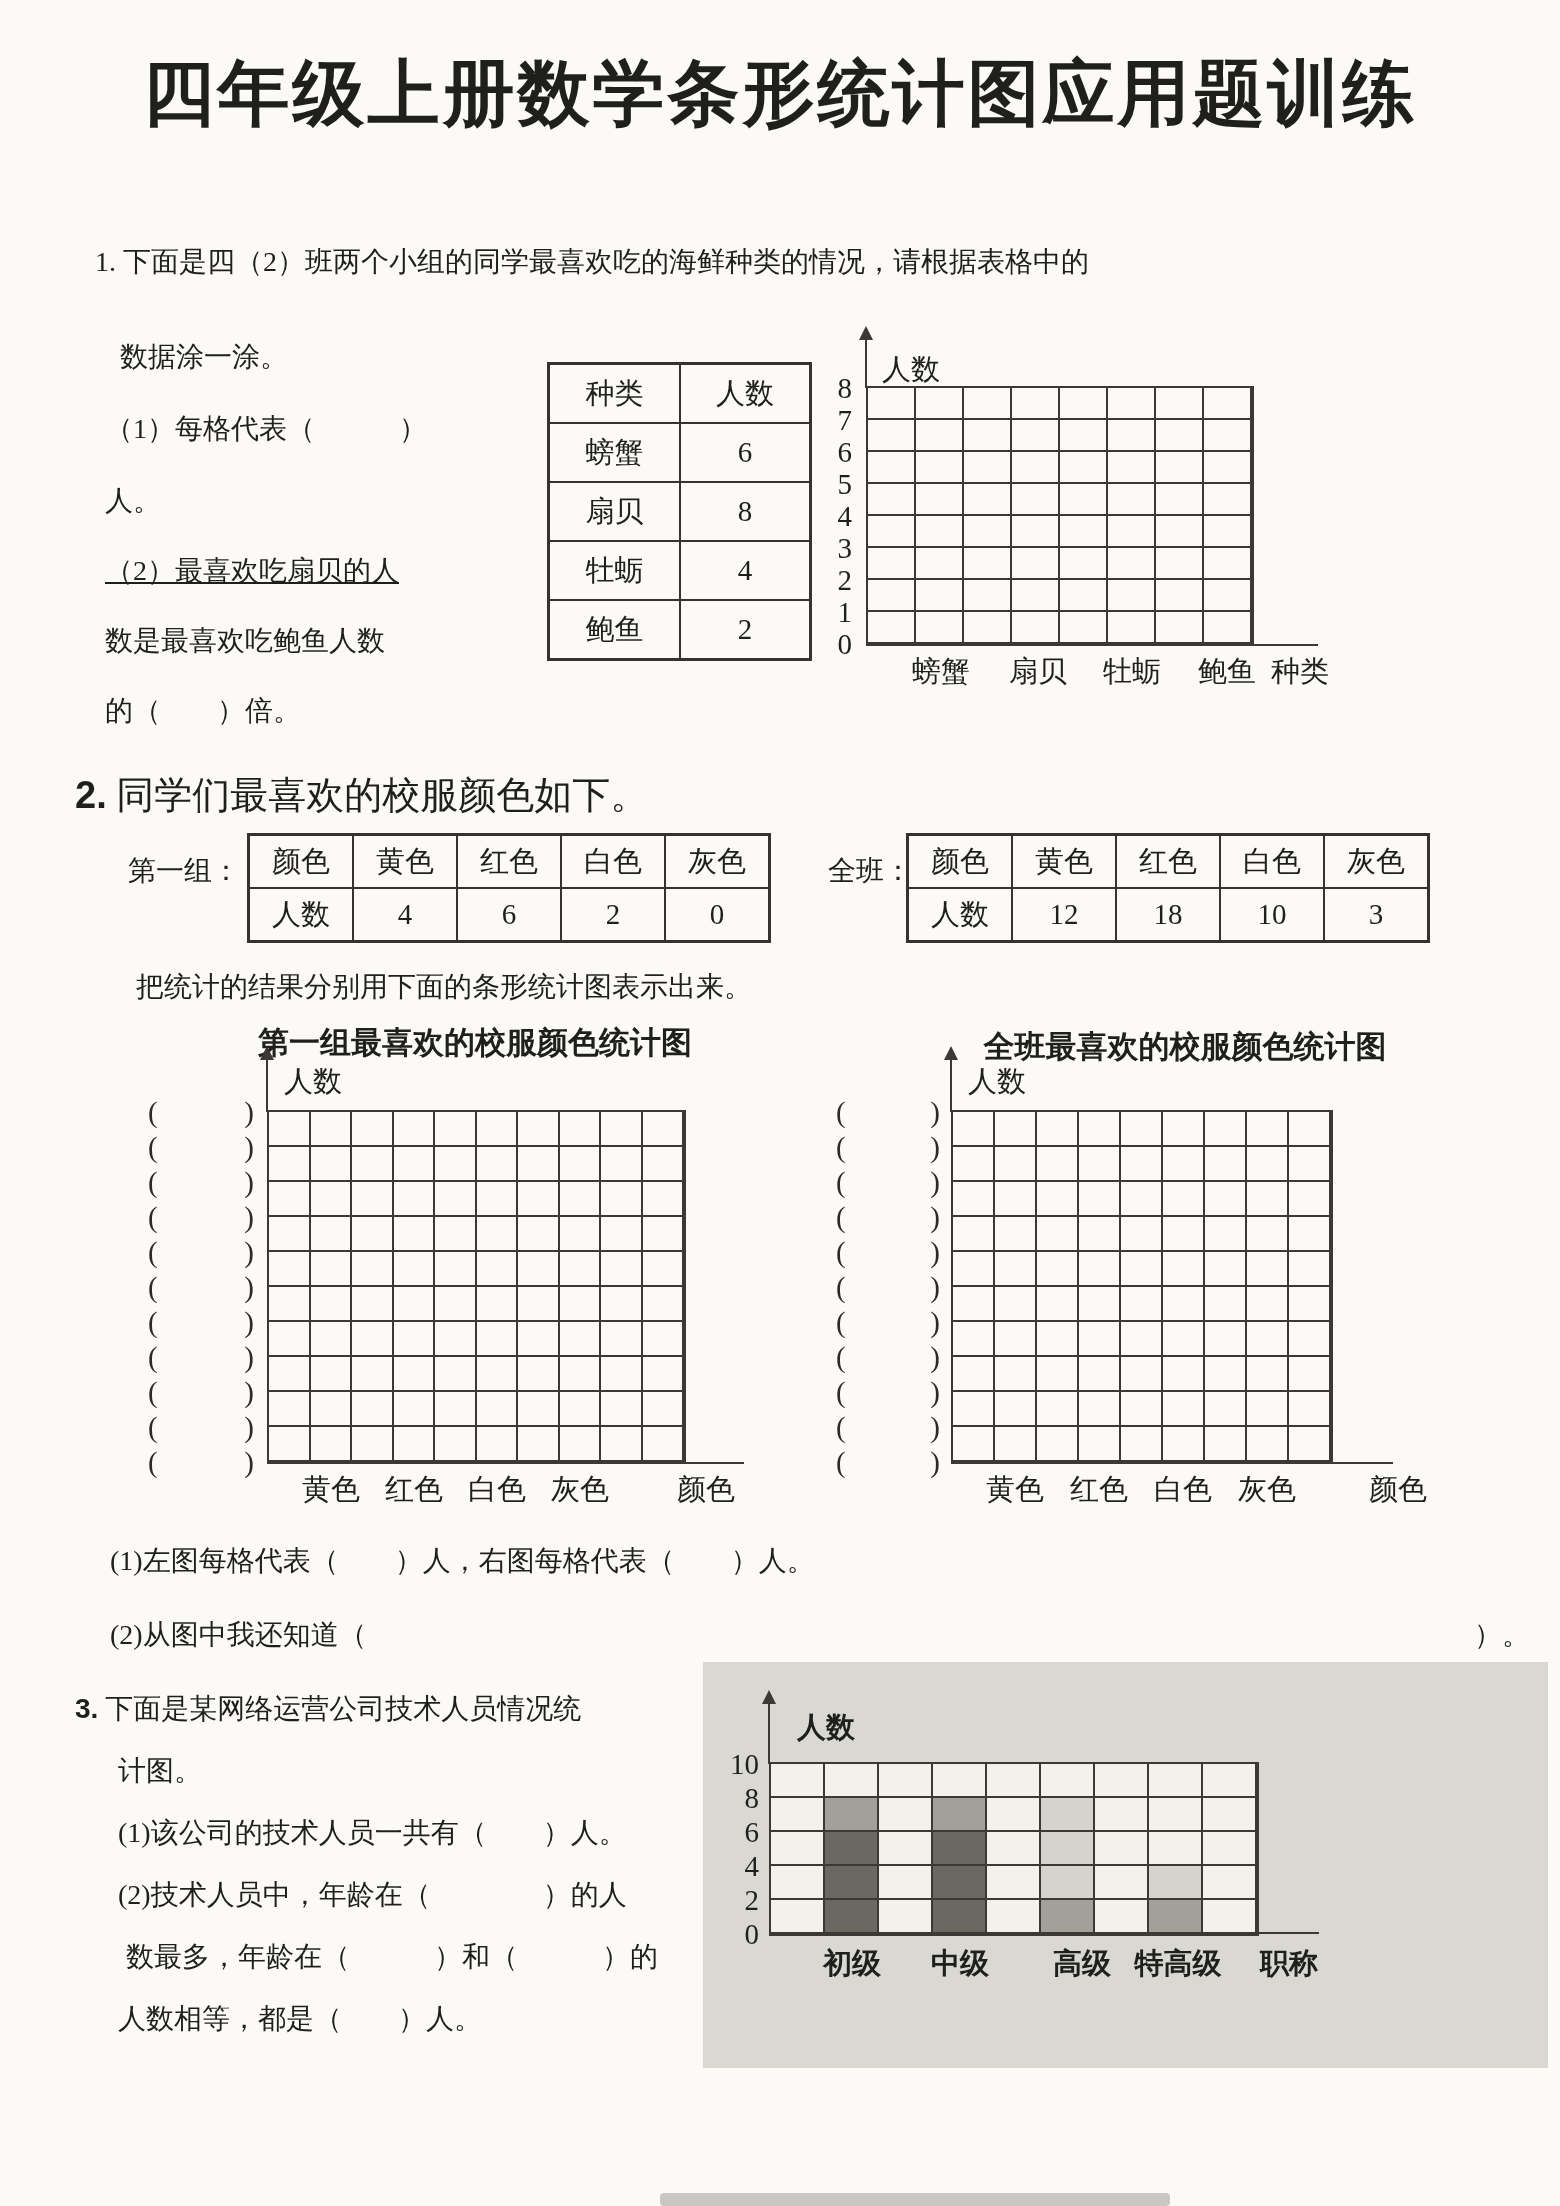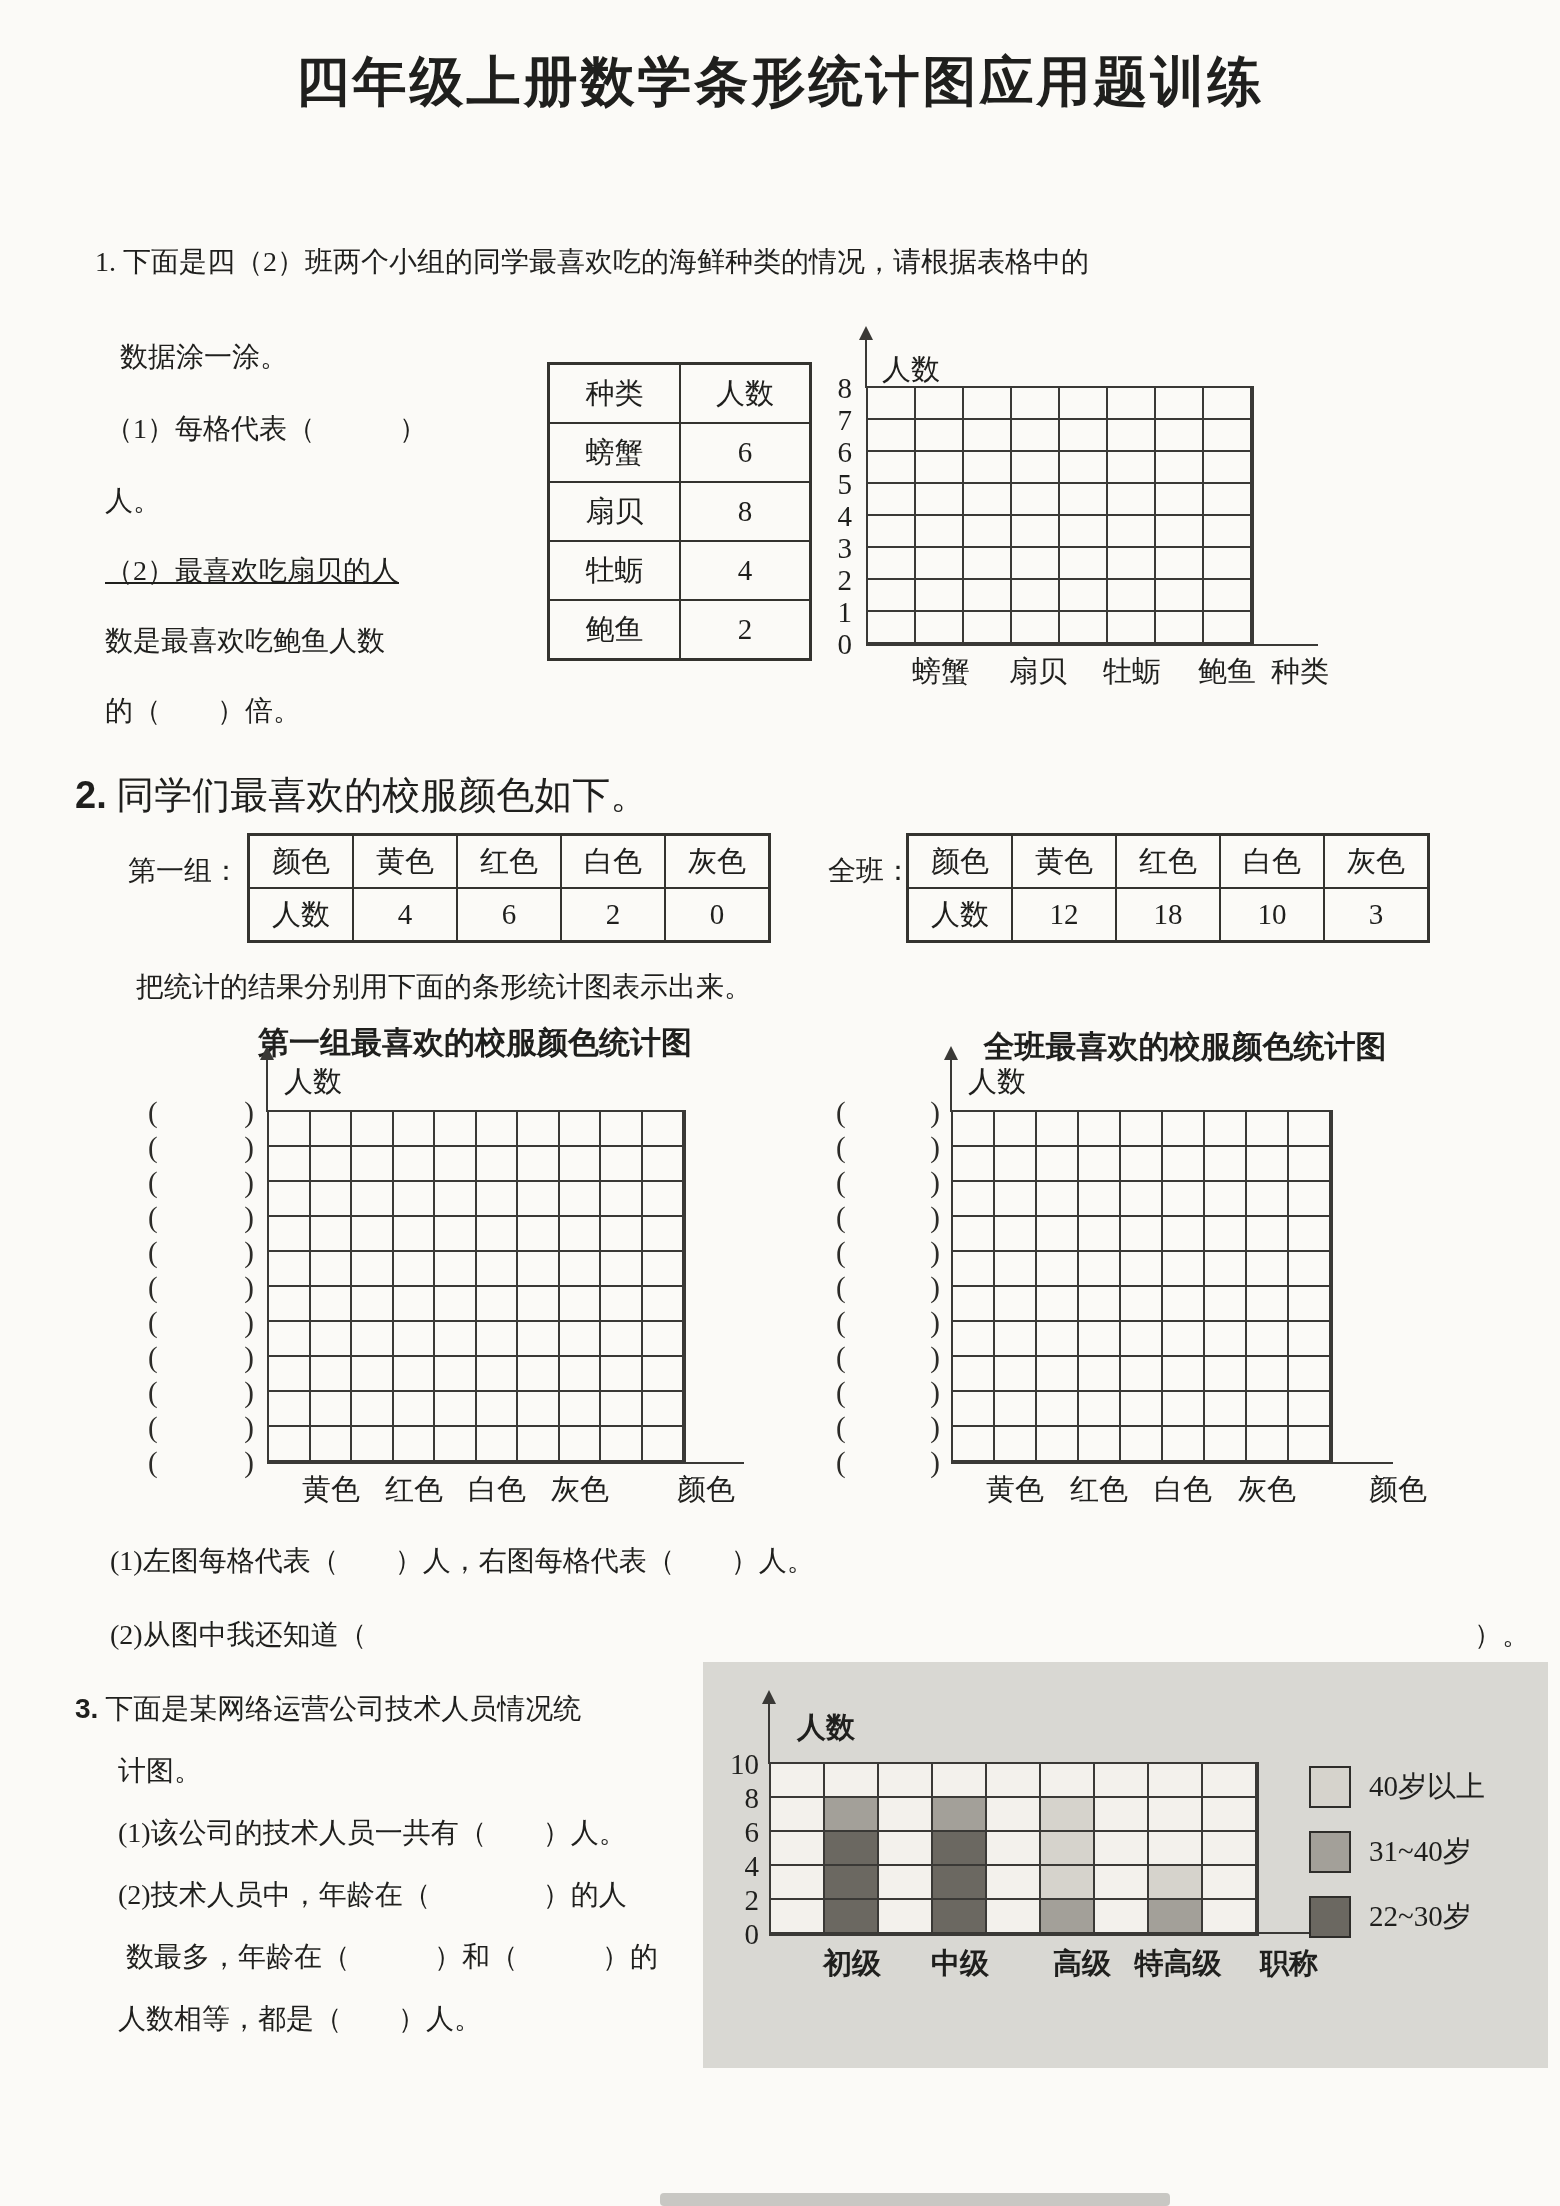--- a/index.html
+++ b/index.html
@@ -1,20 +1,20 @@
 <!DOCTYPE html>
 <html><head>
 <meta charset="utf-8">
 <style>
   html,body{margin:0;padding:0;}
   body{position:relative;width:1560px;height:2206px;background:#fbfaf7;color:#1f1f1d;
        font-family:"Liberation Serif","DejaVu Serif",serif;overflow:hidden;}
   .abs{position:absolute;}
   .sans{font-family:"Liberation Sans","DejaVu Sans",sans-serif;}
-  .title{left:0;right:0;top:46px;text-align:center;font-size:54px;font-weight:900;letter-spacing:3px;
+  .title{left:0;right:0;top:46px;text-align:center;font-size:72px;font-weight:900;letter-spacing:3px;
          font-family:"Liberation Sans","DejaVu Sans",sans-serif;}
   .bodytext{font-size:28px;line-height:1.35;white-space:nowrap;}
   .qnum{font-weight:bold;font-family:"Liberation Sans","DejaVu Sans",sans-serif;}
   
   table.wtable{position:absolute;border-collapse:collapse;text-align:center;font-size:29px;
                border:3px solid #34332f;background:transparent;}
   table.wtable td{border:2px solid #34332f;padding:0;}
   
   .grid{position:absolute;box-sizing:border-box;border:2px solid #3a3936;
         background-image:
@@ -310,29 +310,15 @@
       <div style="position: absolute; left: 378px; top: 136px; width: 54px; height: 34px; background: rgb(163, 160, 153);"></div>
       <div style="position: absolute; left: 378px; top: 102px; width: 54px; height: 34px; background: rgb(214, 211, 204);"></div>
     </div>
   <div class="gridlines" style="left:68px;top:102px;width:486px;height:170px;--cw:54px;--ch:34px;"></div>
   <div class="hline" style="left:556px;top:270px;width:60px;"></div>
   <span class="xlab sans" style="left:149px;top:282px;font-weight:bold;">初级</span>
   <span class="xlab sans" style="left:257px;top:282px;font-weight:bold;">中级</span>
   <span class="xlab sans" style="left:379px;top:282px;font-weight:bold;">高级</span>
   <span class="xlab sans" style="left:475px;top:282px;font-weight:bold;">特高级</span>
   <span class="xlab sans" style="left:586px;top:282px;font-weight:bold;">职称</span>
-  <div class="legend" style="left:606px;top:104px;">
-    <div class="legend-row">
-      <span class="swatch" style="background: rgb(214, 211, 204);"></span>
-      <span class="legend-label">40岁以上</span>
-    </div>
-    <div class="legend-row">
-      <span class="swatch" style="background: rgb(163, 160, 153);"></span>
-      <span class="legend-label">31~40岁</span>
-    </div>
-    <div class="legend-row">
-      <span class="swatch" style="background: rgb(107, 104, 97);"></span>
-      <span class="legend-label">22~30岁</span>
-    </div>
-  </div>
 </div>
 
 <div class="abs" style="left:660px;top:2193px;width:510px;height:13px;background:#c8c7c3;border-radius:4px;"></div>
 
 </body></html>

